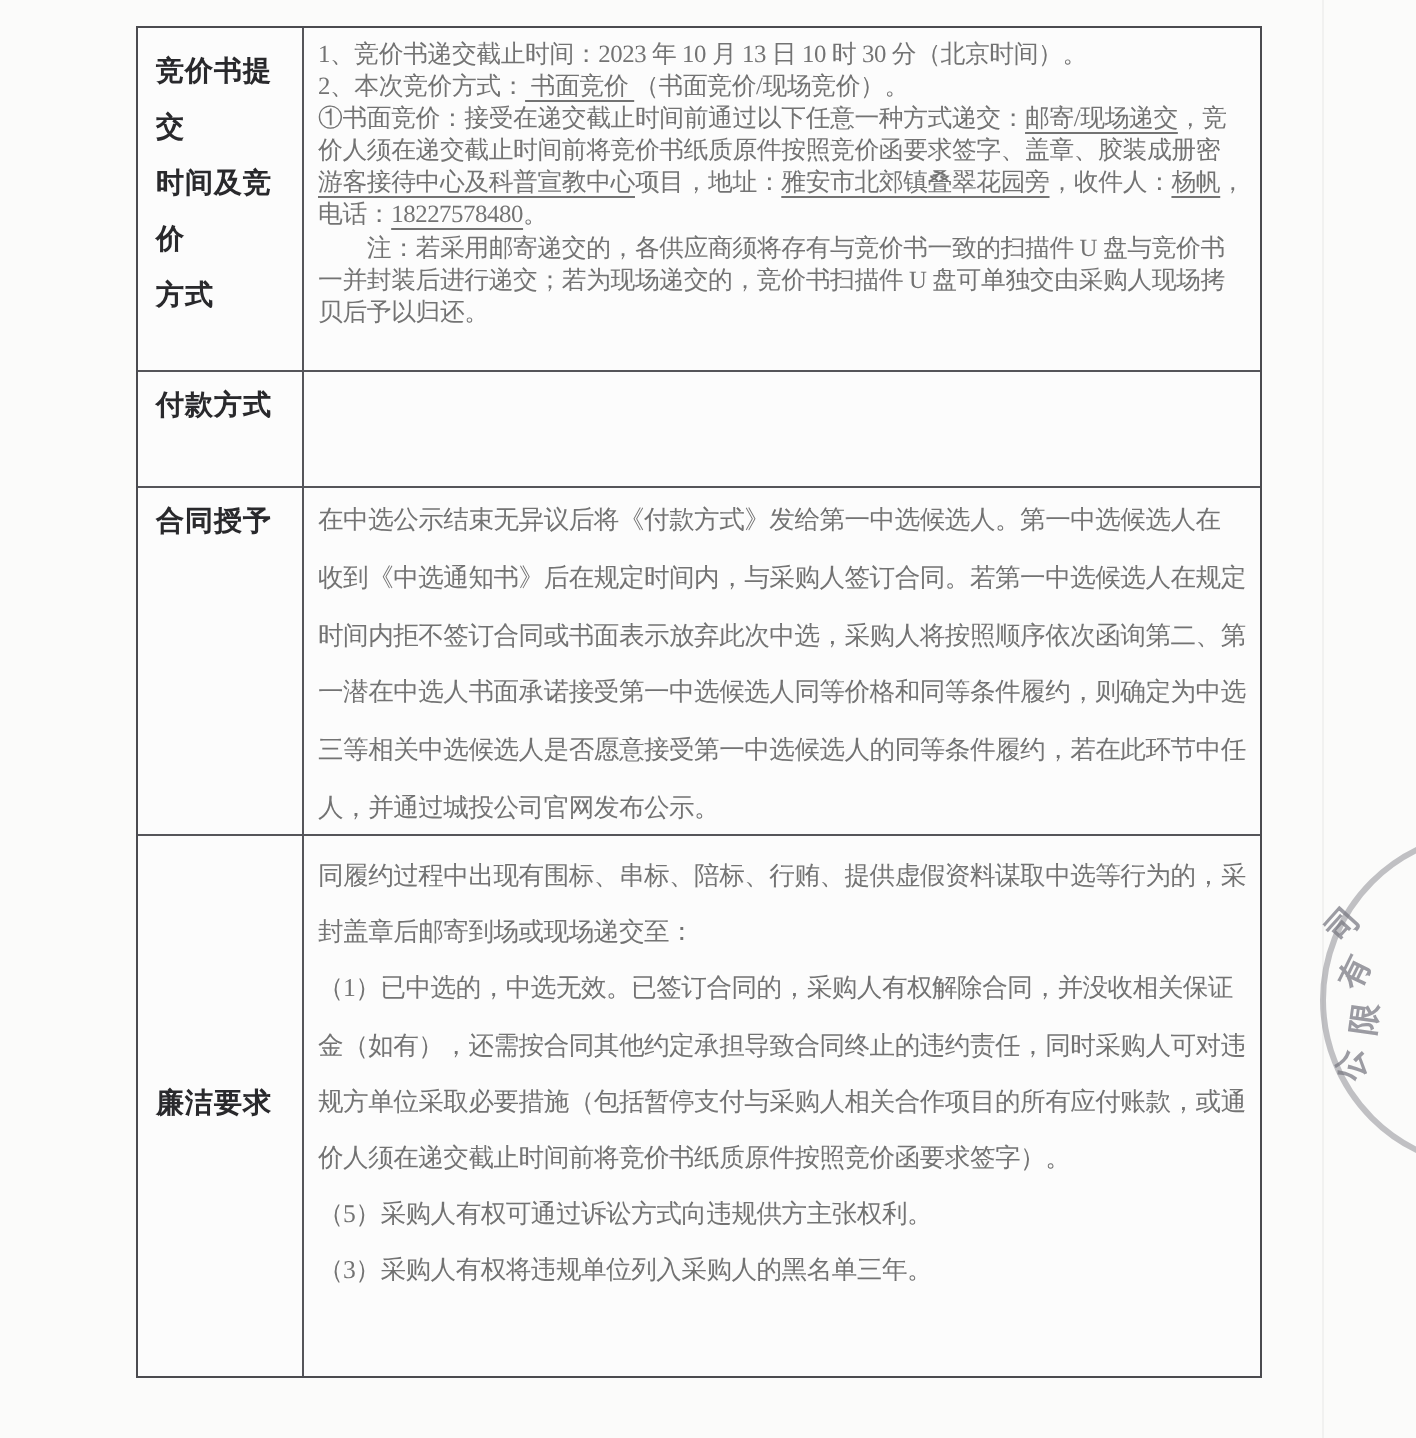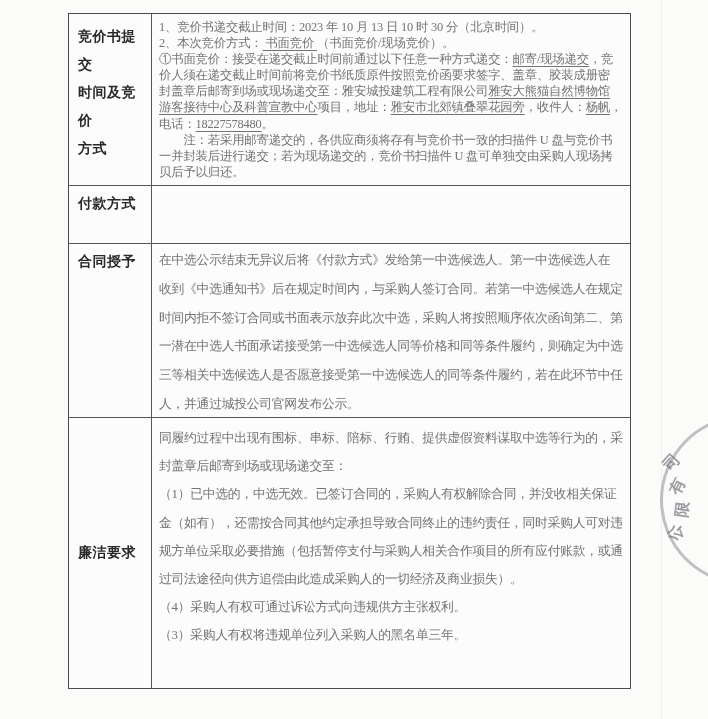--- a/index.html
+++ b/index.html
@@ -78,21 +78,20 @@
       <div class="tlabel">
           <div class="label-line">竞价书提交</div>
           <div class="label-line">时间及竞价</div>
           <div class="label-line">方式</div>
         </div>
       <div class="tcontent">
           <div class="cline"><span>1、竞价书递交截止时间：2023 年 10 月 13 日 10 时 30 分（北京时间）。</span></div>
           <div class="cline"><span>2、本次竞价方式：</span><span class="u"> 书面竞价 </span><span>（书面竞价/现场竞价）。</span></div>
           <div class="cline"><span>①书面竞价：接受在递交截止时间前通过以下任意一种方式递交：</span><span class="u">邮寄/现场递交</span><span>，竞</span></div>
           <div class="cline"><span>价人须在递交截止时间前将竞价书纸质原件按照竞价函要求签字、盖章、胶装成册密</span></div>
-          <div class="cline"><span>封盖章后邮寄到场或现场递交至：雅安城投建筑工程有限公司</span><span class="u">雅安大熊猫自然博物馆</span></div>
           <div class="cline"><span class="u">游客接待中心及科普宣教中心</span><span>项目，地址：</span><span class="u">雅安市北郊镇叠翠花园旁</span><span>，收件人：</span><span class="u">杨帆</span><span>，</span></div>
           <div class="cline"><span>电话：</span><span class="u">18227578480</span><span>。</span></div>
           <div class="cline"><span>　　注：若采用邮寄递交的，各供应商须将存有与竞价书一致的扫描件 U 盘与竞价书</span></div>
           <div class="cline"><span>一并封装后进行递交；若为现场递交的，竞价书扫描件 U 盘可单独交由采购人现场拷</span></div>
           <div class="cline"><span>贝后予以归还。</span></div>
         </div>
     </div>
 
     <div class="trow r2">
       <div class="tlabel">
@@ -117,22 +116,22 @@
     <div class="trow r4">
       <div class="tlabel">
           <div class="label-line">廉洁要求</div>
         </div>
       <div class="tcontent">
           <div class="cline"><span>同履约过程中出现有围标、串标、陪标、行贿、提供虚假资料谋取中选等行为的，采</span></div>
           <div class="cline"><span>封盖章后邮寄到场或现场递交至：</span></div>
           <div class="cline"><span>（1）已中选的，中选无效。已签订合同的，采购人有权解除合同，并没收相关保证</span></div>
           <div class="cline"><span>金（如有），还需按合同其他约定承担导致合同终止的违约责任，同时采购人可对违</span></div>
           <div class="cline"><span>规方单位采取必要措施（包括暂停支付与采购人相关合作项目的所有应付账款，或通</span></div>
-          <div class="cline"><span>过司法途径向供方追偿由此造成采购人的一切经济及商业损失）。</span></div>
-          <div class="cline"><span>（4）采购人有权可通过诉讼方式向违规供方主张权利。</span></div>
+          <div class="cline"><span>价人须在递交截止时间前将竞价书纸质原件按照竞价函要求签字）。</span></div>
+          <div class="cline"><span>（5）采购人有权可通过诉讼方式向违规供方主张权利。</span></div>
           <div class="cline"><span>（3）采购人有权将违规单位列入采购人的黑名单三年。</span></div>
         </div>
     </div>
 
   </div>
 
   <div class="stamp">
     <div class="seal-ring"></div>
     <span class="seal-char sc1">司</span>
     <span class="seal-char sc2">有</span>

